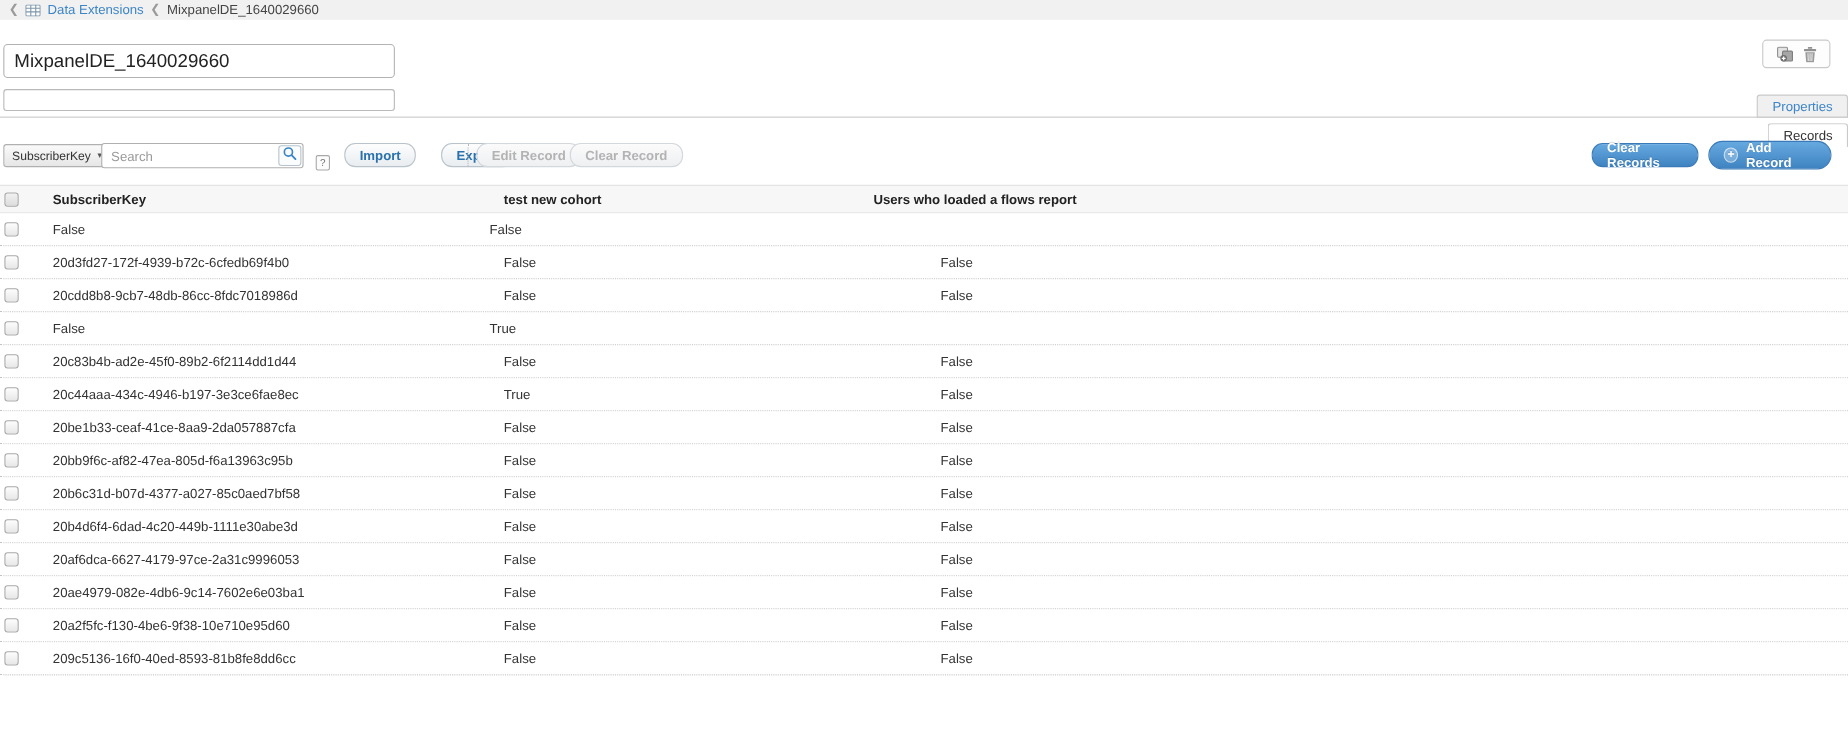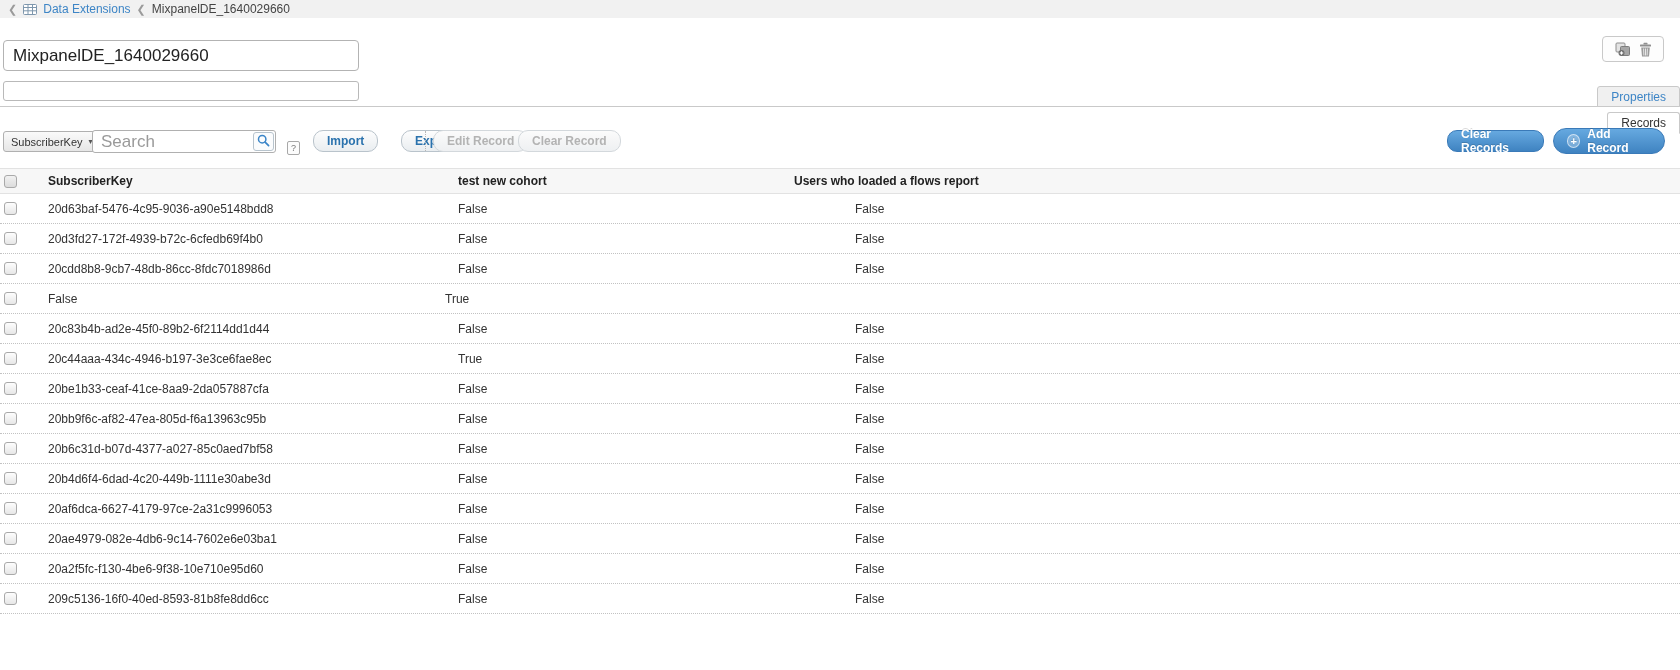--- a/index.html
+++ b/index.html
@@ -58,21 +58,21 @@
   .field-select {
     position:absolute; left:3px; top:131px; height:21px;
     background:linear-gradient(#fafafa,#e6e6e6); border:1px solid #b0b0b0;
     border-radius:3px; font-size:11px; color:#333; padding:0 7px;
     display:flex; align-items:center; gap:6px; cursor:pointer;
   }
   .caret { font-size:8px; color:#555; }
   .search-wrap { position:absolute; left:92px; top:130px; width:184px; height:23px; }
   .search-input {
     width:100%; height:100%; border:1px solid #b0b0b0; border-radius:3px;
-    padding:0 28px 0 8px; font-family:"Liberation Sans",sans-serif; font-size:17px;
+    padding:0 28px 0 8px; font-family:"Liberation Sans",sans-serif; font-size:12px;
     color:#444; outline:none;
   }
   .search-input::placeholder { color:#9a9a9a; }
   .search-btn {
     position:absolute; right:2px; top:2px; width:21px; height:19px;
     border:1px solid #b8c4cd; border-radius:3px; background:#fbfcfd;
     display:flex; align-items:center; justify-content:center; cursor:pointer;
   }
   .help-box {
     position:absolute; left:287px; top:141px; width:13px; height:14px;
@@ -217,21 +217,20 @@
   <div class="c1">SubscriberKey</div>
   <div class="c3">test new cohort</div>
   <div class="c4">Users who loaded a flows report</div>
 </div>
 
 <div class="tbody">
   <div class="trow">
     <div class="c-check">
         <div class="cb"></div>
       </div>
-    <div class="c1">20d63baf-5476-4c95-9036-a90e5148bdd8</div>
     <div class="c2">False</div>
     <div class="c3">False</div>
     <div class="c4"></div>
   </div>
 
   <div class="trow">
     <div class="c-check">
         <div class="cb"></div>
       </div>
     <div class="c1">20d3fd27-172f-4939-b72c-6cfedb69f4b0</div>

